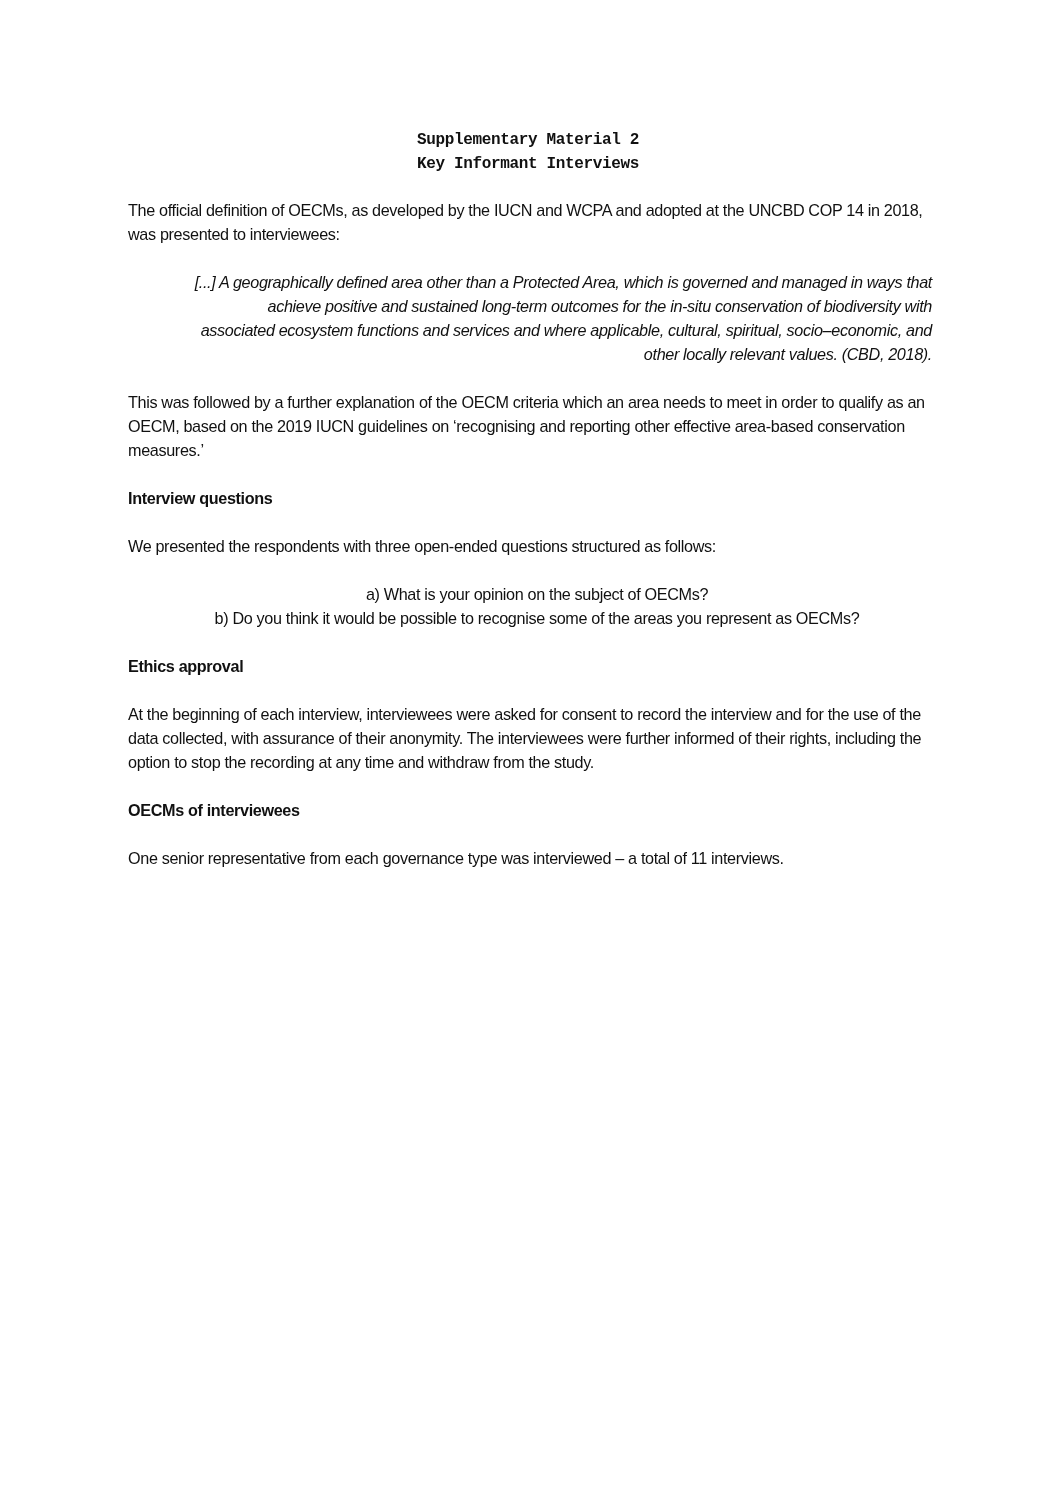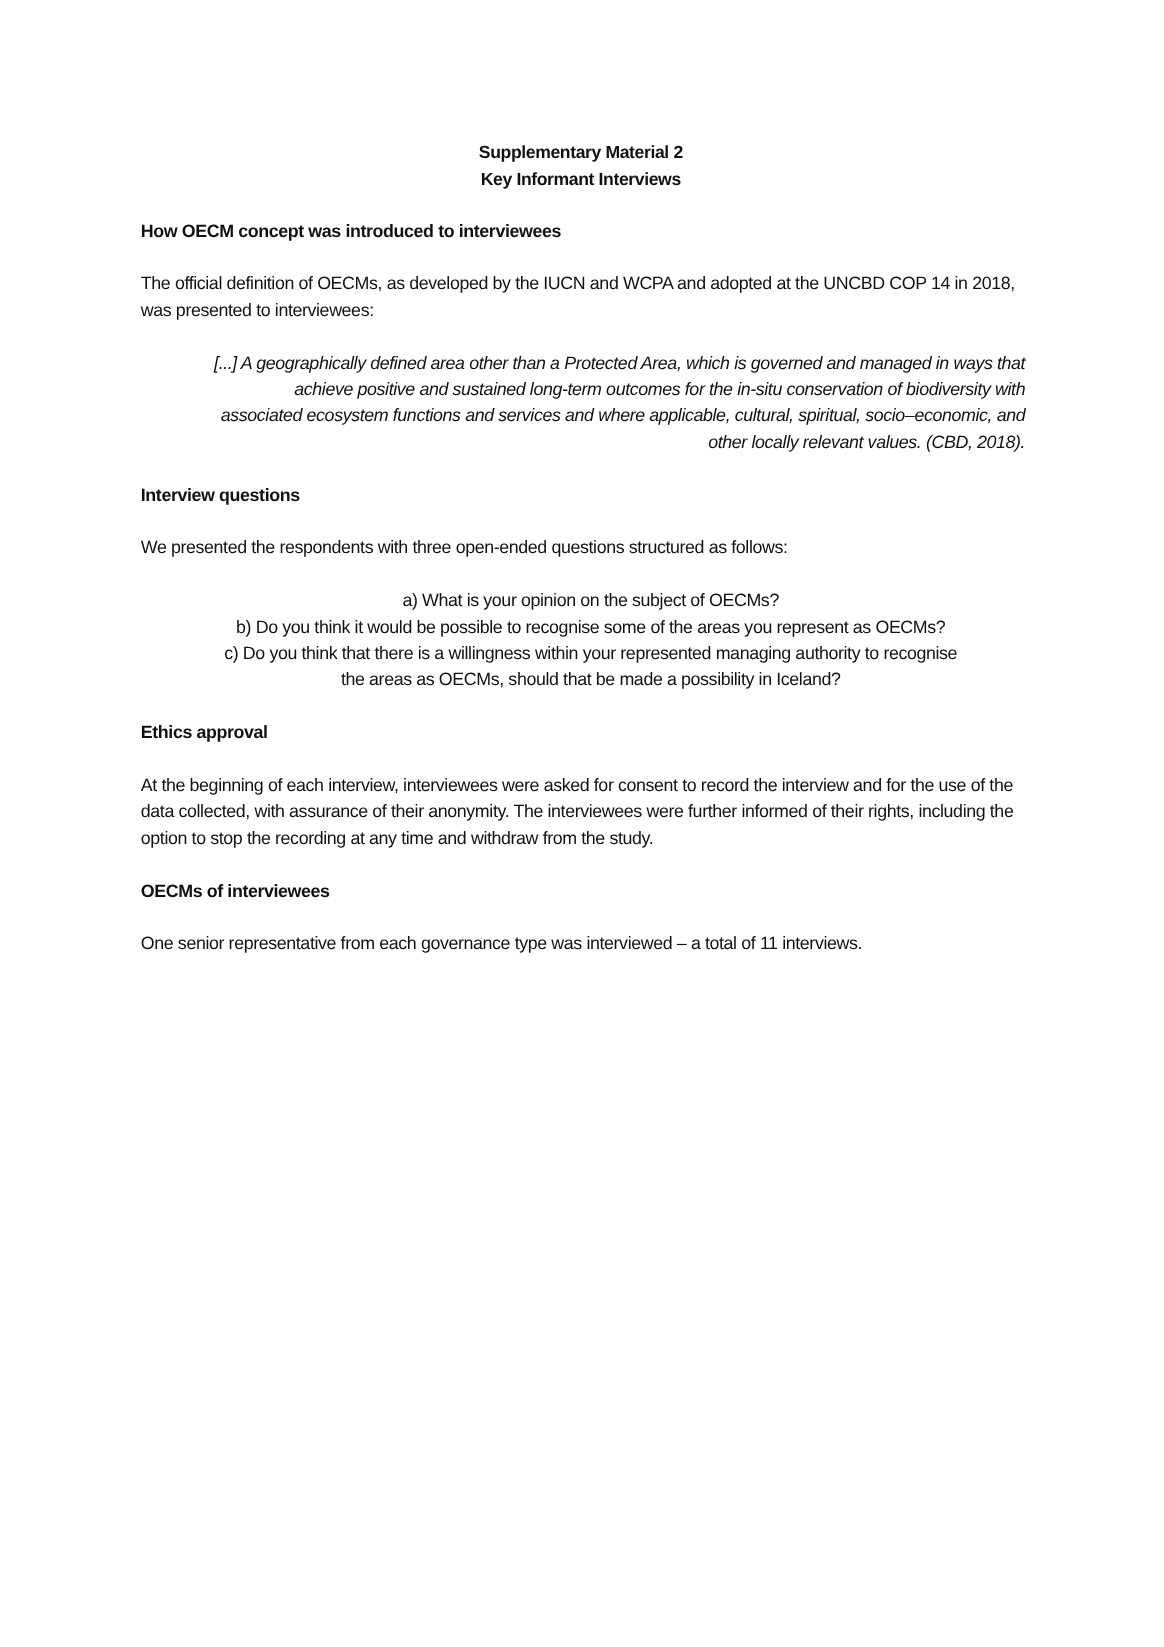--- a/index.html
+++ b/index.html
@@ -27,20 +27,21 @@
     .title-block {
       text-align: center;
       font-weight: bold;
       font-size: 16px;
       line-height: 24px;
       margin-left: 0;
       margin-bottom: 22px;
     }
     .title-line {
       display: block;
+      font-family: Liberation Mono, monospace;
     }
     .heading {
       font-weight: bold;
       margin: 0 0 24px 0;
     }
     .para {
       margin: 0 0 24px 0;
     }
     .quote {
       font-style: italic;
@@ -60,32 +61,31 @@
 </head>
 <body>
 
 <div class="page">
   <div class="title-block">
     <span class="title-line">Supplementary Material 2</span>
     <span class="title-line">Key Informant Interviews</span>
   </div>
 
   <div>
-    <p class="heading">How OECM concept was introduced to interviewees</p>
     <p class="para">The official definition of OECMs, as developed by the IUCN and WCPA and adopted at the UNCBD COP 14 in 2018, was presented to interviewees:</p>
     <p class="quote">[...] A geographically defined area other than a Protected Area, which is governed and managed in ways that achieve positive and sustained long-term outcomes for the in-situ conservation of biodiversity with associated ecosystem functions and services and where applicable, cultural, spiritual, socio–economic, and other locally relevant values. (CBD, 2018).</p>
+    <p class="para">This was followed by a further explanation of the OECM criteria which an area needs to meet in order to qualify as an OECM, based on the 2019 IUCN guidelines on ‘recognising and reporting other effective area-based conservation measures.’</p>
   </div>
 
   <div>
     <p class="heading">Interview questions</p>
     <p class="para">We presented the respondents with three open-ended questions structured as follows:</p>
     <div class="qlist">
       <span class="qitem">a) What is your opinion on the subject of OECMs?</span>
       <span class="qitem">b) Do you think it would be possible to recognise some of the areas you represent as OECMs?</span>
-      <span class="qitem">c) Do you think that there is a willingness within your represented managing authority to recognise the areas as OECMs, should that be made a possibility in Iceland?</span>
     </div>
   </div>
 
   <div>
     <p class="heading">Ethics approval</p>
     <p class="para">At the beginning of each interview, interviewees were asked for consent to record the interview and for the use of the data collected, with assurance of their anonymity. The interviewees were further informed of their rights, including the option to stop the recording at any time and withdraw from the study.</p>
   </div>
 
   <div>
     <p class="heading">OECMs of interviewees</p>

